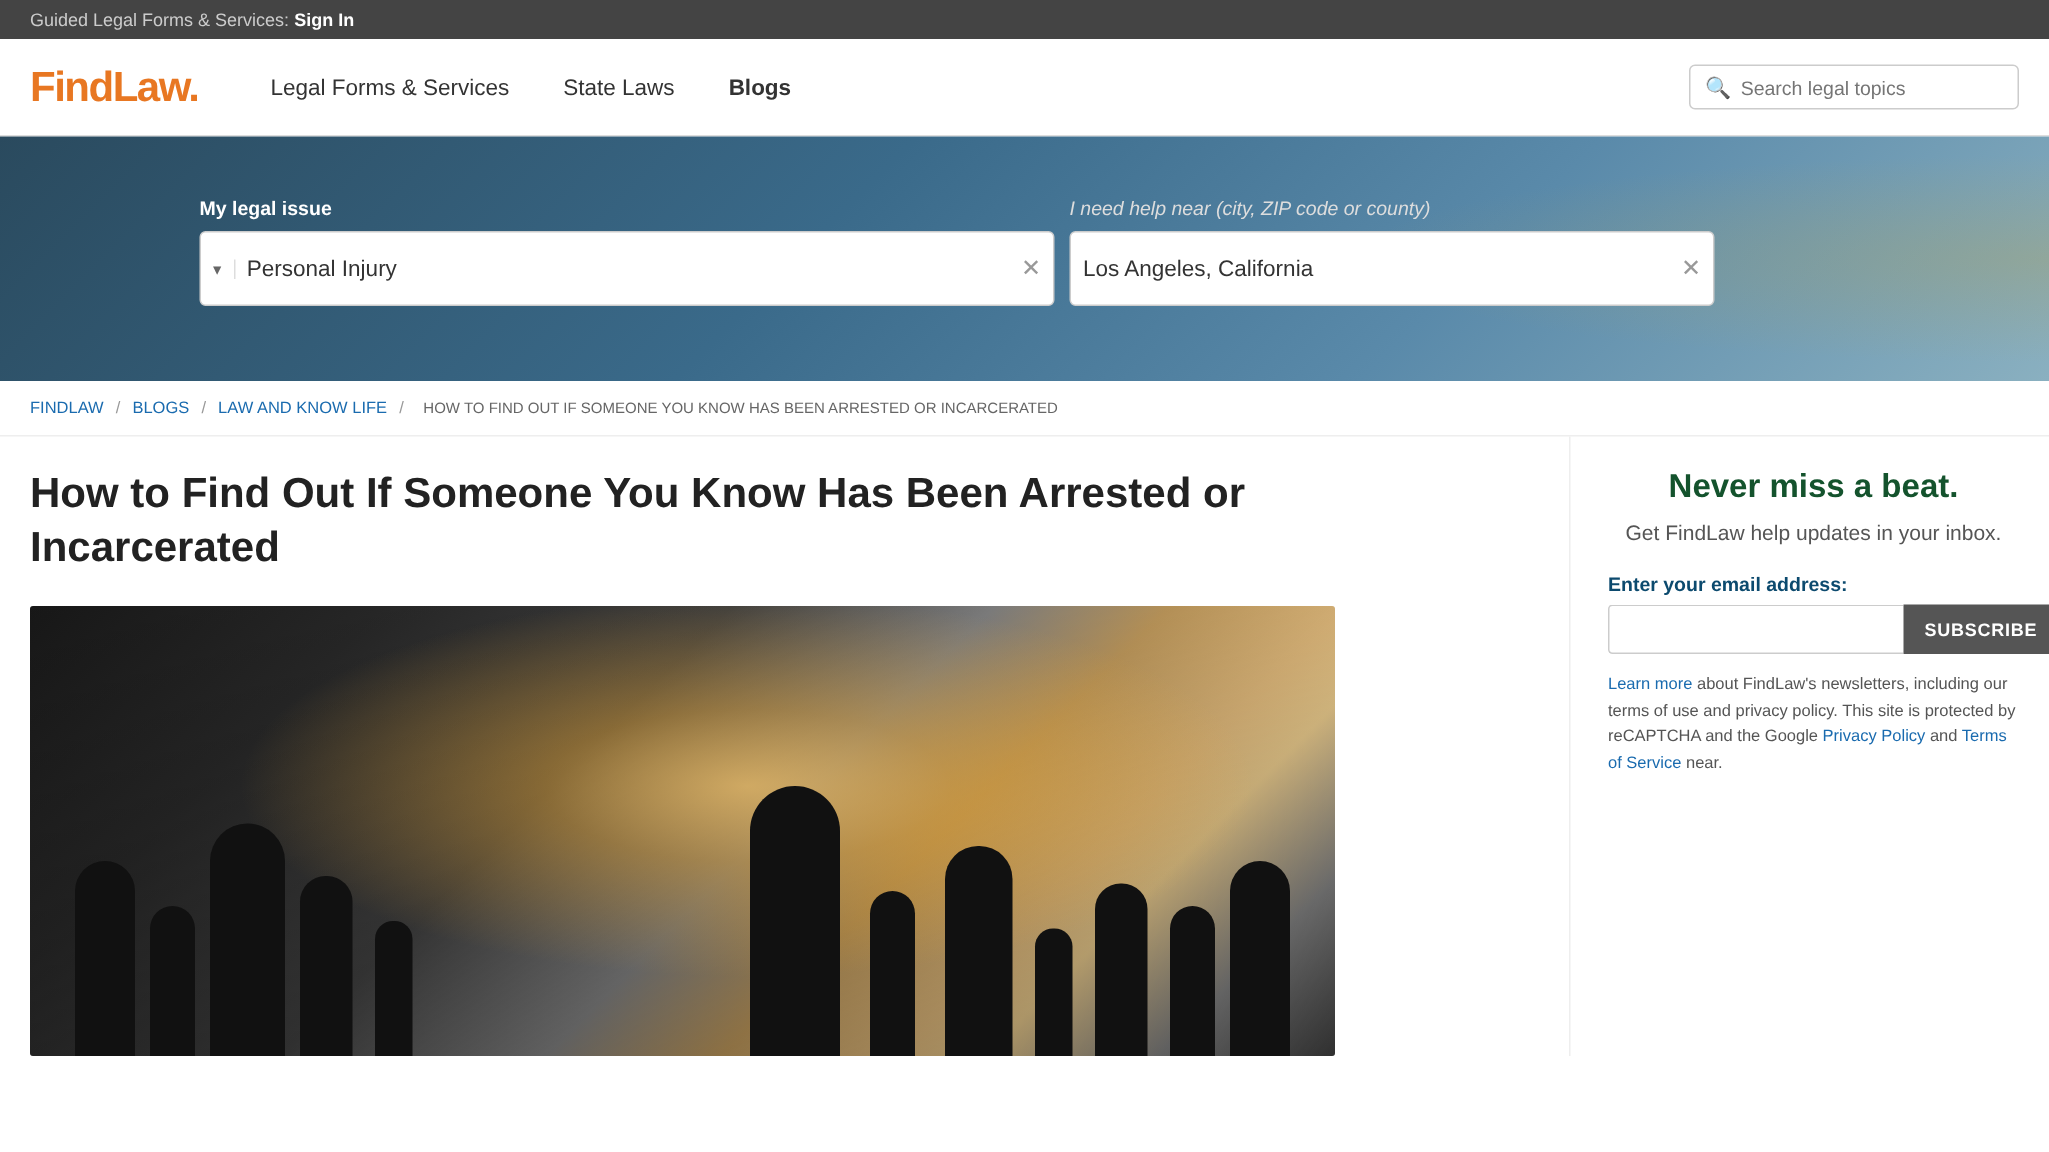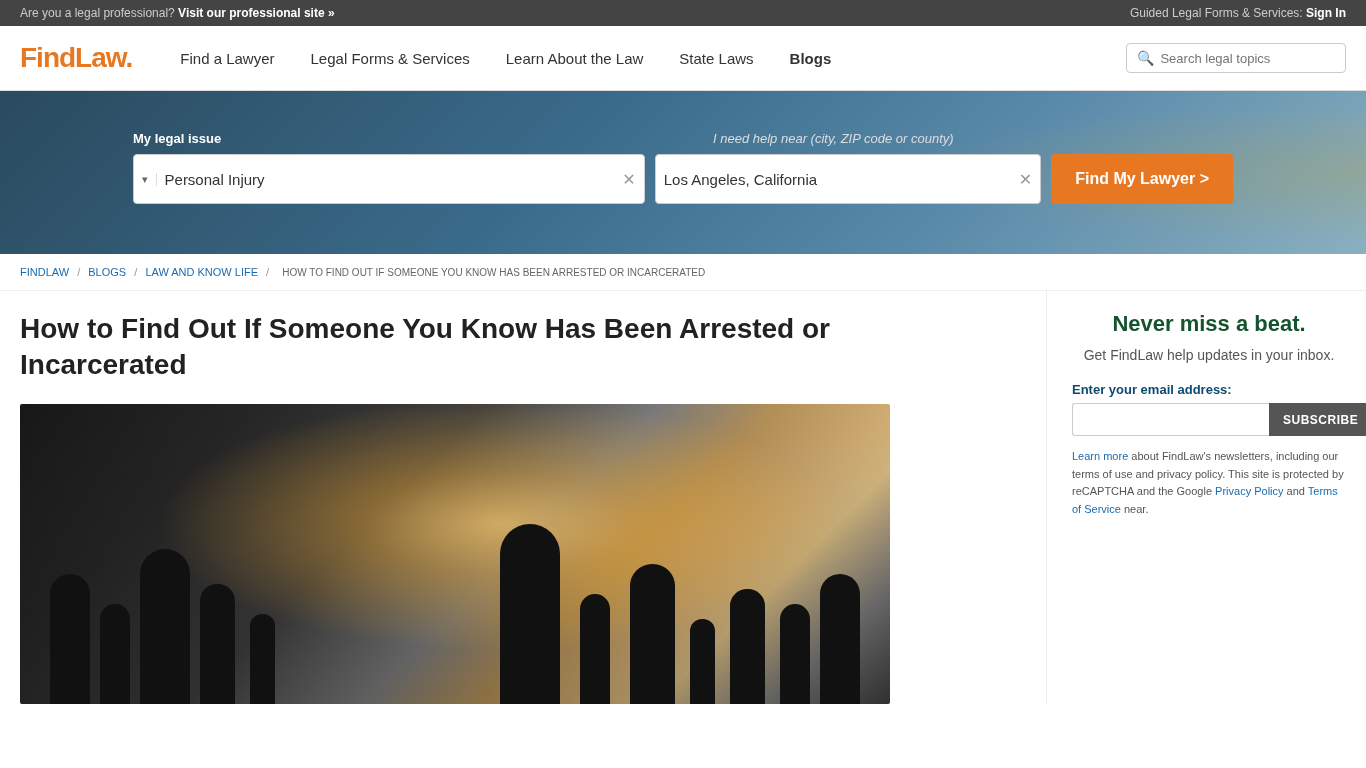--- a/index.html
+++ b/index.html
@@ -294,36 +294,30 @@
       font-size: 11px;
       color: #555;
       line-height: 1.6;
     }
     .newsletter-fine-print a { color: #1a6baf; text-decoration: none; }
   </style>
 </head>
 <body>
 
 <div class="top-bar">
-  <div class="left">
-    <span>Are you a legal professional?</span>
-    <a href="#">Visit our professional site »</a>
-  </div>
   <div class="right">
     <span>Guided Legal Forms &amp; Services:</span>
     <a href="#">Sign In</a>
   </div>
 </div>
 
 <header class="header">
   <a class="logo" href="#">FindLaw.</a>
   <nav class="nav">
-    <a href="#">Find a Lawyer</a>
     <a href="#">Legal Forms &amp; Services</a>
-    <a href="#">Learn About the Law</a>
     <a href="#">State Laws</a>
     <a href="#" class="active">Blogs</a>
   </nav>
   <div class="search-box">
     <span class="search-icon-header">🔍</span>
     <input type="text" placeholder="Search legal topics" style="">
   </div>
 </header>
 
 <section class="hero">
@@ -338,21 +332,20 @@
     <div class="hero-inputs">
       <div class="hero-input-group">
         <span class="dropdown-arrow">▾</span>
         <input type="text" value="Personal Injury" style="">
         <span class="clear-btn">✕</span>
       </div>
       <div class="hero-input-near">
         <input type="text" value="Los Angeles, California" style="">
         <span class="clear-btn">✕</span>
       </div>
-      <button class="find-btn">Find My Lawyer &gt;</button>
     </div>
   </div>
 </section>
 
 <div class="breadcrumb">
   <a href="#">FINDLAW</a>
   <span> / </span>
   <a href="#">BLOGS</a>
   <span> / </span>
   <a href="#">LAW AND KNOW LIFE</a>

